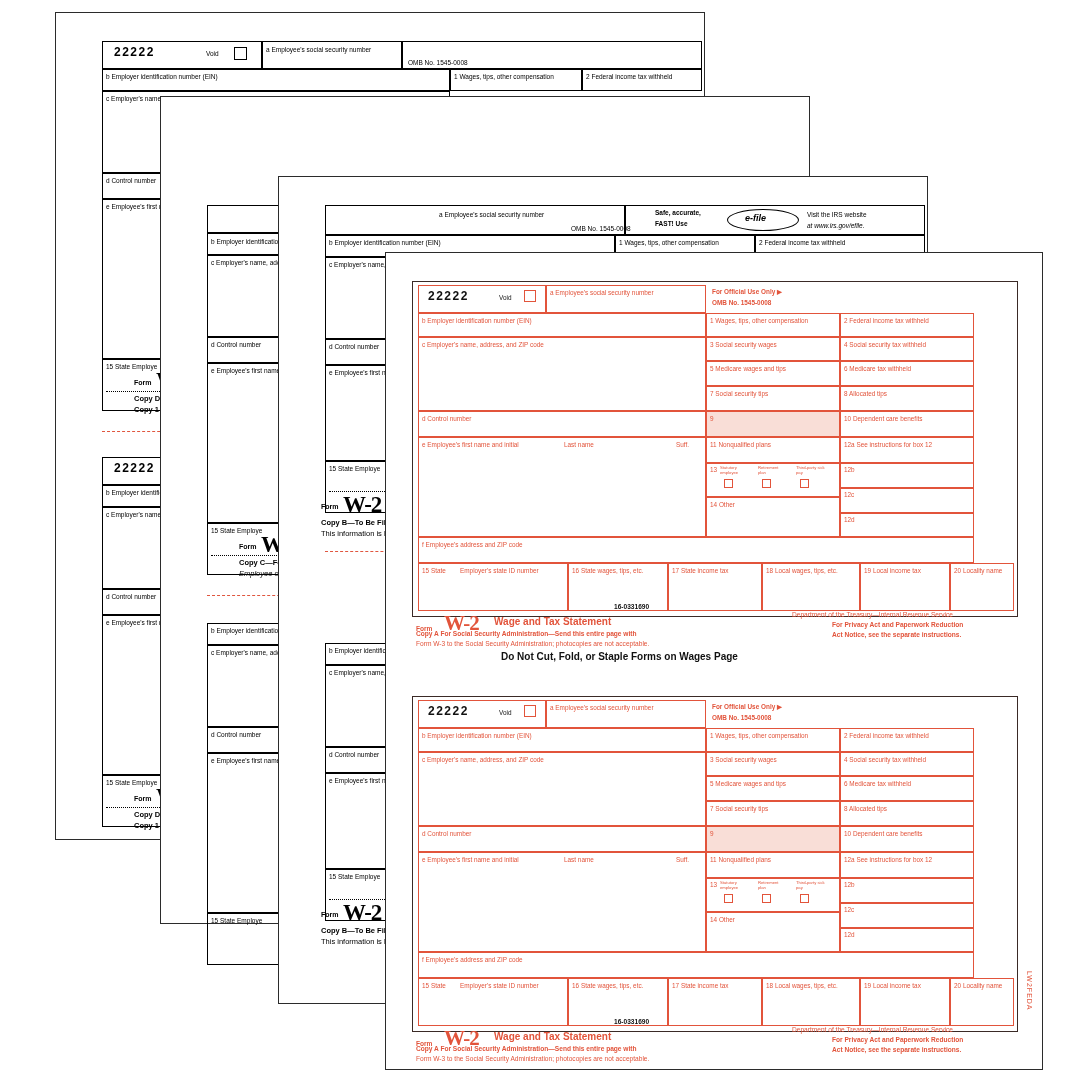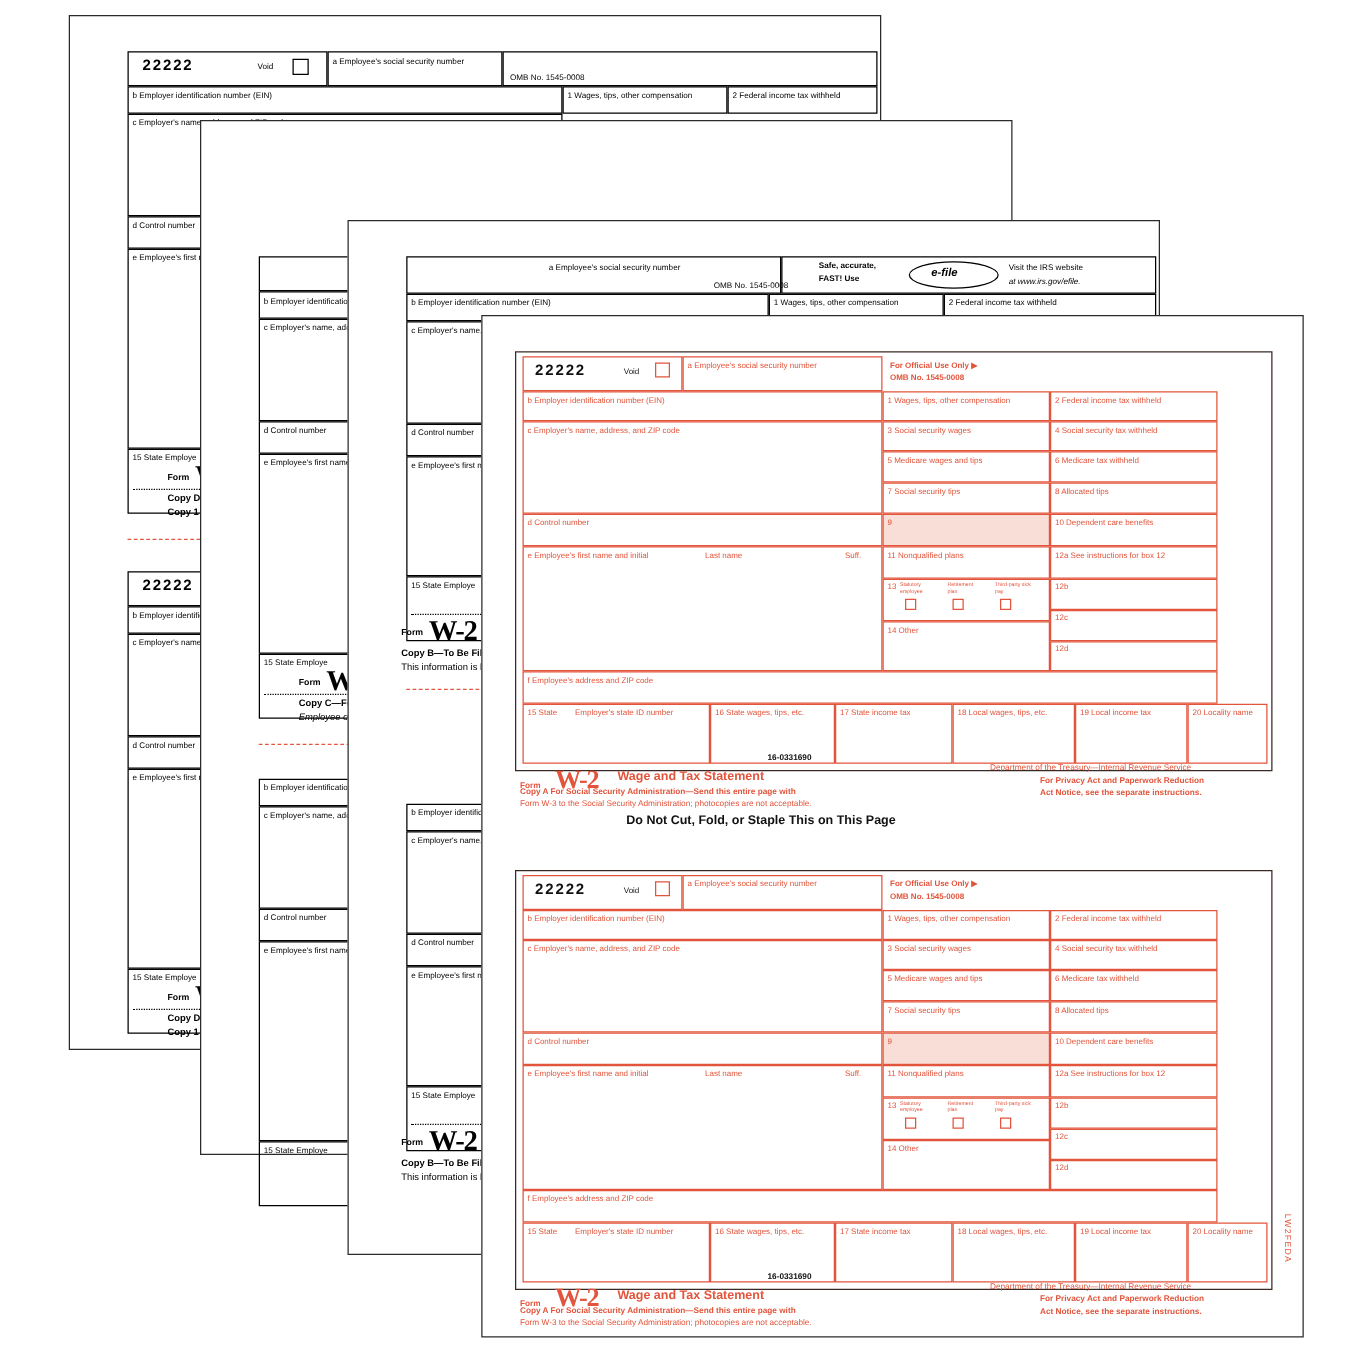--- a/index.html
+++ b/index.html
@@ -293,21 +293,21 @@
     <div class="rsmallb dark" style="position:absolute;left:228px;top:350px;font-weight:bold;color:#111;">16-0331690</div>
     <div class="rsmall" style="position:absolute;left:30px;top:372px;font-weight:bold;">Form</div>
     <div class="redtitle" style="position:absolute;left:58px;top:358px;">W-2</div>
     <div class="redsub" style="position:absolute;left:108px;top:363px;">Wage and Tax Statement</div>
     <div class="rsmallb" style="position:absolute;left:30px;top:377px;">Copy A For Social Security Administration—Send this entire page with</div>
     <div class="rsmall" style="position:absolute;left:30px;top:387px;">Form W-3 to the Social Security Administration; photocopies are not acceptable.</div>
     <div class="rsmall" style="position:absolute;left:406px;top:358px;">Department of the Treasury—Internal Revenue Service</div>
     <div class="rsmallb" style="position:absolute;left:446px;top:368px;">For Privacy Act and Paperwork Reduction</div>
     <div class="rsmallb" style="position:absolute;left:446px;top:378px;">Act Notice, see the separate instructions.</div>
 
-    <div class="donotcut" style="position:absolute;left:115px;top:398px;">Do Not Cut, Fold, or Staple This on This Page</div>
+    <div class="donotcut" style="position:absolute;left:115px;top:398px;">Do Not Cut, Fold, or Staple Forms on Wages Page</div>
 
     <div class="blkbox" style="left:26px;top:443px;width:606px;height:336px;"></div>
 
     <div class="box" style="left:32px;top:447px;width:128px;height:28px;"></div>
     <div class="ssn-num" style="position:absolute;left:42px;top:451px;color:#111;">22222</div>
     <div class="lbl dark" style="left:113px;top:456px;">Void</div>
     <div class="chk" style="left:138px;top:452px;width:12px;height:12px;"></div>
 
     <div class="box" style="left:160px;top:447px;width:160px;height:28px;"></div>
     <div class="lbl" style="left:164px;top:451px;">a  Employee's social security number</div>

